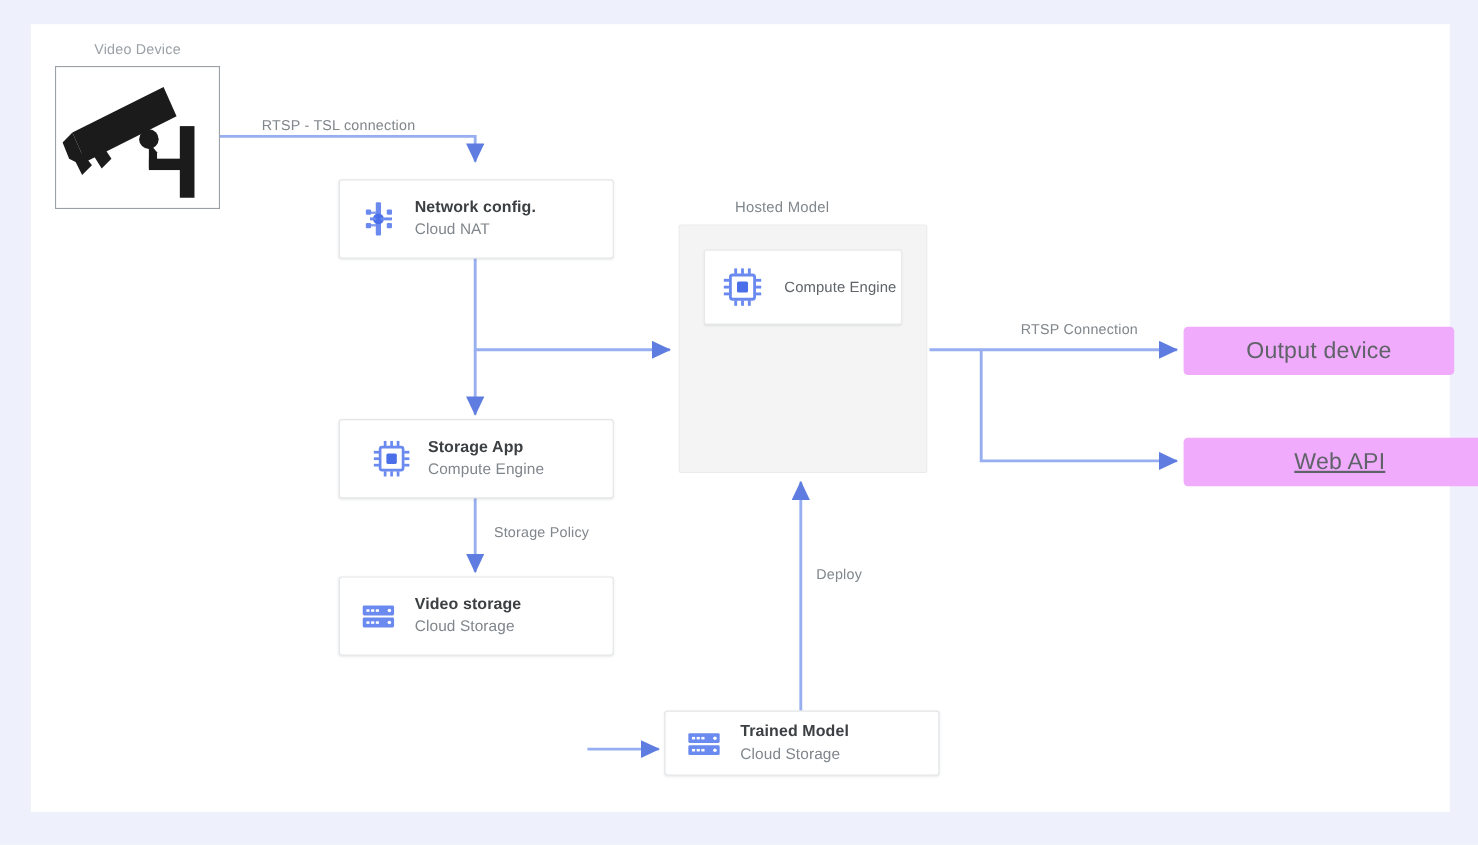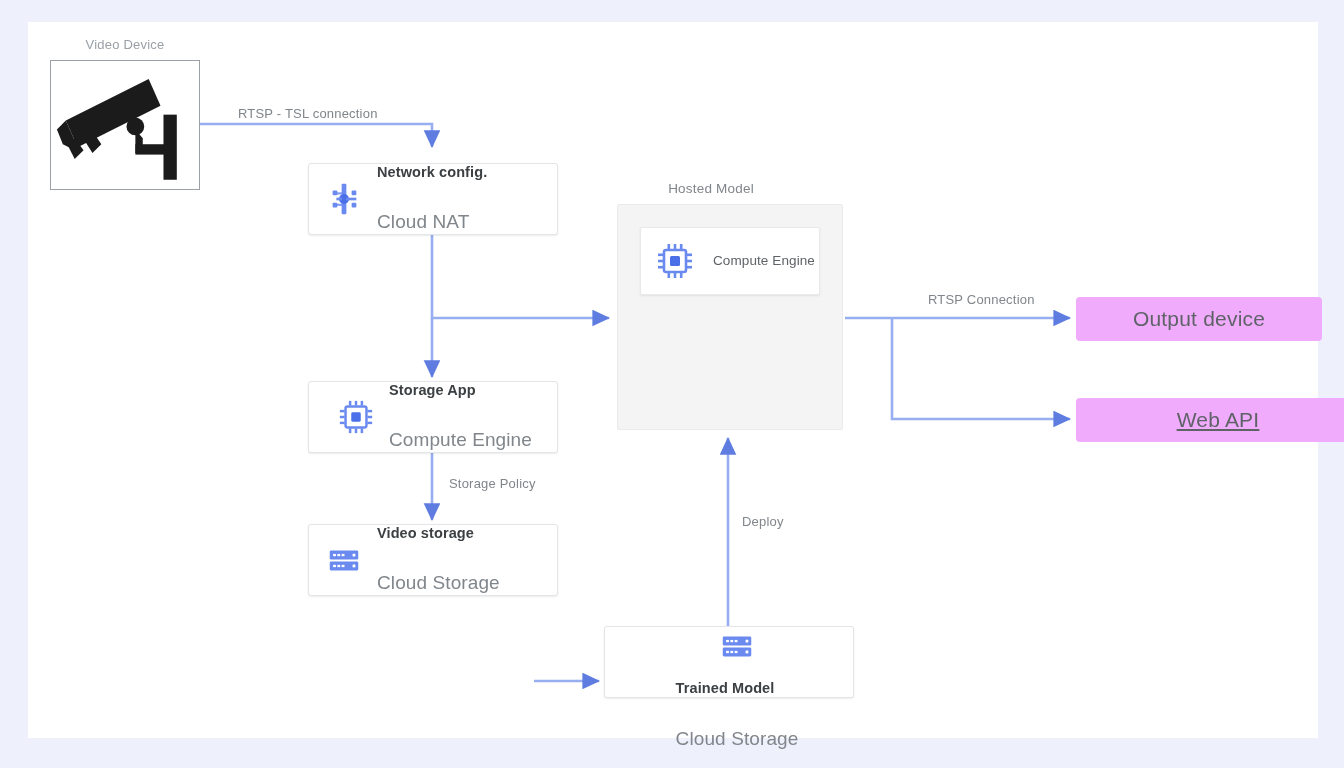--- a/index.html
+++ b/index.html
@@ -23,27 +23,27 @@
     position: absolute;
     background: #ffffff;
     border: 1px solid #e3e5e8;
     border-radius: 3px;
     box-shadow: 0 1px 2px rgba(60,64,67,.10);
     display: flex;
     align-items: center;
     padding-left: 16px;
     gap: 14px;
   }
-  .card .txt { display: flex; flex-direction: column; justify-content: center; gap: 27px; }
+  .card .txt { display: flex; flex-direction: column; justify-content: center; }
   .card .title {
     font-size: 14.5px; font-weight: bold; color: #3c4043;
     line-height: 1.35; letter-spacing: .1px;
   }
   .card .sub {
-    font-size: 19px; color: #80868b; line-height: 1.35; letter-spacing: .1px;
+    font-size: 14px; color: #80868b; line-height: 1.35; letter-spacing: .1px;
   }
   .ico { width: 38px; height: 38px; flex: 0 0 38px; }
   .ico svg { width: 100%; height: 100%; display: block; }
 
   
   .green {
     position: absolute;
     background: #f0abfc;
     border-radius: 4px;
     display: flex; align-items: center; justify-content: center;
@@ -249,21 +249,21 @@
 
 
   <div class="green" style="left:1076px; top:297px; width:246px; height:44px;">
     <span>Output device</span>
   </div>
   <div class="green" style="left:1076px; top:398px; width:284px; height:44px;text-decoration:underline;">
     <span>Web API</span>
   </div>
 
 
-  <div class="card" style="left:604px; top:626px; width:250px; height:72px;flex-direction:column;">
+  <div class="card" style="left:604px; top:646px; width:250px; height:59px;">
     <span class="ico">
       <svg viewBox="0 0 40 40" xmlns="http://www.w3.org/2000/svg">
         <g fill="#6b8af0">
           <rect x="5" y="10" width="30" height="9.5" rx="1.4"></rect>
           <rect x="5" y="21.5" width="30" height="9.5" rx="1.4"></rect>
           <rect x="8.5" y="13.6" width="3" height="2.4" fill="#fff"></rect>
           <rect x="13" y="13.6" width="3" height="2.4" fill="#fff"></rect>
           <rect x="17.5" y="13.6" width="3" height="2.4" fill="#fff"></rect>
           <circle cx="30.5" cy="14.8" r="1.7" fill="#fff"></circle>
           <rect x="8.5" y="25.1" width="3" height="2.4" fill="#fff"></rect>

